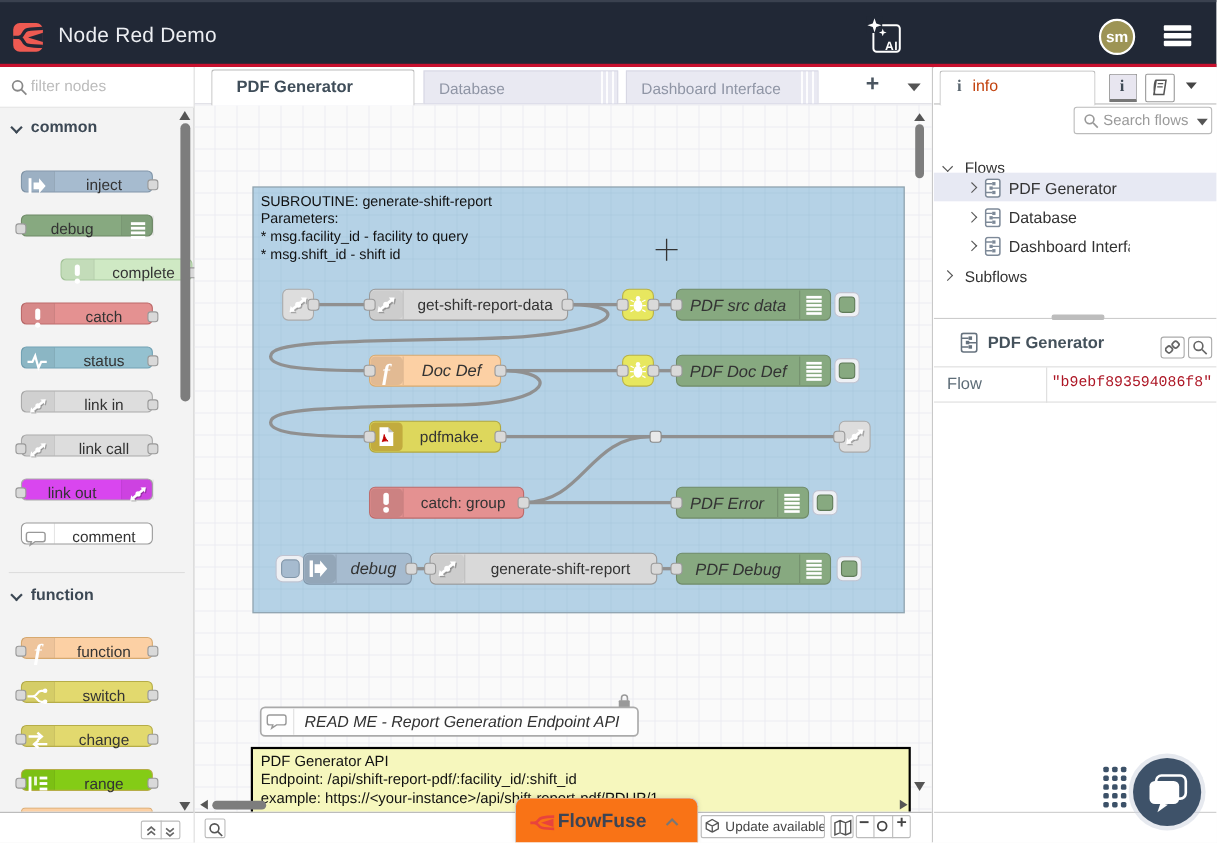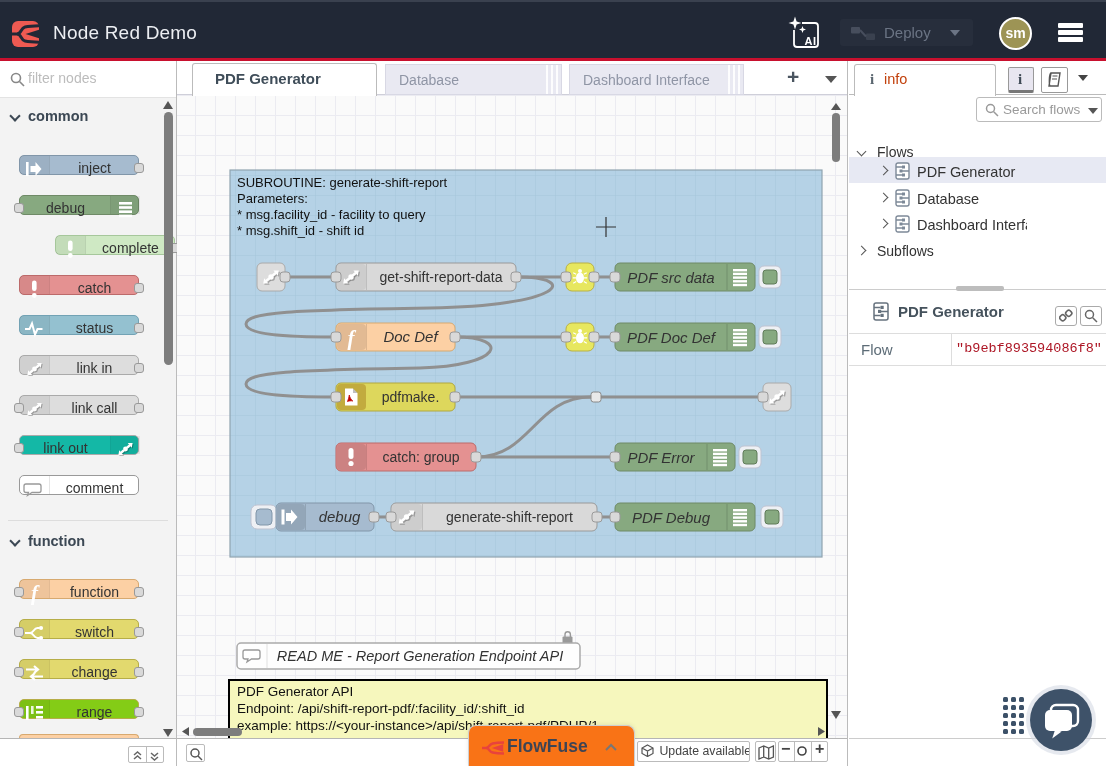--- a/index.html
+++ b/index.html
@@ -97,29 +97,20 @@
     <div id="htitle">Node Red Demo</div>
     <div id="aibtn">
       <svg width="34" height="36" viewBox="0 0 34 36">
         <rect x="6" y="8" width="24" height="24" rx="3" fill="none" stroke="#fff" stroke-width="1.8"></rect>
         <rect x="0" y="0" width="14" height="15" fill="#212836"></rect>
         <path d="M7,1.5 L8.6,6.4 L13.5,8 L8.6,9.6 L7,14.5 L5.4,9.6 L0.5,8 L5.4,6.4 Z" fill="#fff"></path>
         <path d="M14.5,11 L15.4,13.6 L18,14.5 L15.4,15.4 L14.5,18 L13.6,15.4 L11,14.5 L13.6,13.6 Z" fill="#fff"></path>
         <text x="16.5" y="30" font-size="11" font-weight="bold" fill="#fff" font-family="Liberation Sans,sans-serif" letter-spacing="0.5">AI</text>
       </svg>
     </div>
-    <div id="deploy">
-      <svg width="36" height="27" viewBox="0 0 36 27" style="position:absolute;left:6px;top:0;">
-        <rect x="5" y="8" width="9" height="6.5" rx="1" fill="#474e5d"></rect>
-        <rect x="20" y="14.5" width="9" height="6.5" rx="1" fill="#3a414f"></rect>
-        <path d="M14,11 L20,17.5" stroke="#474e5d" stroke-width="2"></path>
-      </svg>
-      <div class="dtxt">Deploy</div>
-      <div class="dcar"></div>
-    </div>
     <div id="avatar">sm</div>
     <div id="burger">
       <div style="top:21px;"></div>
       <div style="top:28px;"></div>
       <div style="top:35px;"></div>
     </div>
   </div>
   <div id="palette">
     <div id="pfilter">
       <svg width="16" height="16" style="position:absolute;left:10px;top:11px;">
@@ -242,21 +233,21 @@
                 <rect x="-6" y="-1.2" width="4" height="2.4"></rect>
                 <path d="M-5.5,-3.1 l-3.8,3.1 3.8,3.1 z"></path>
               </g>
             </g>
           </g>
         </svg>
       <div class="lab29">link call</div>
       <div class="port" style="left:-6px;top:7px;"></div>
       <div class="port" style="left:114px;top:7px;"></div>
     </div>
-    <div class="pn" style="top:374px;background:#14b8a6;border:1px solid #aaa;">
+    <div class="pn" style="top:374px;background:#d946ef;border:1px solid #aaa;">
       <div class="strip stripR"></div>
         <div class="sepR"></div>
       <svg width="29" height="26" style="left:91px;">
           <g transform="translate(14.5,13)">
             <g fill="rgba(0,0,0,.25)" transform="translate(1,1)">
               <circle r="2.4"></circle>
               <g transform="rotate(-40)">
                 <rect x="2" y="-1.2" width="4" height="2.4"></rect>
                 <path d="M5.5,-3.1 l3.8,3.1 -3.8,3.1 z"></path>
                 <rect x="-6" y="-1.2" width="4" height="2.4"></rect>

